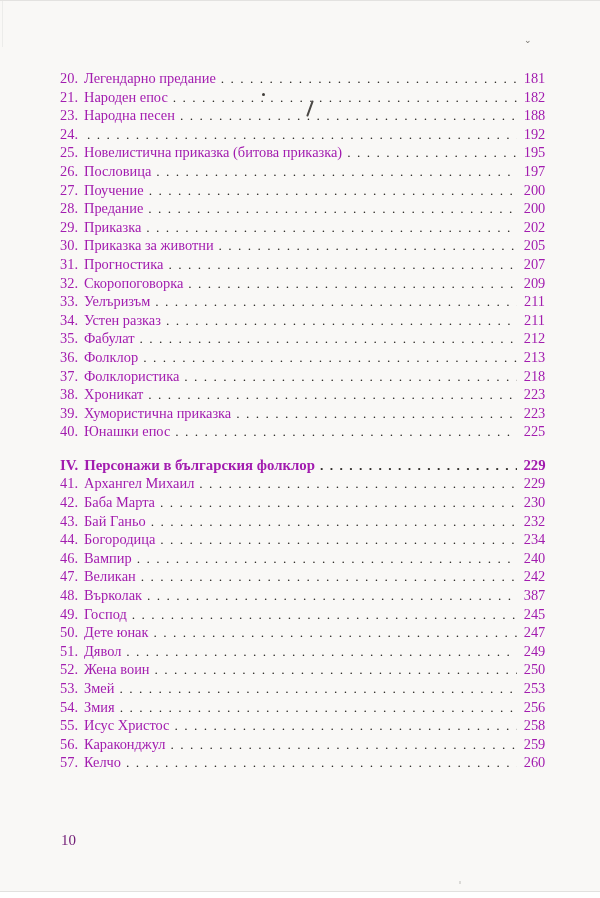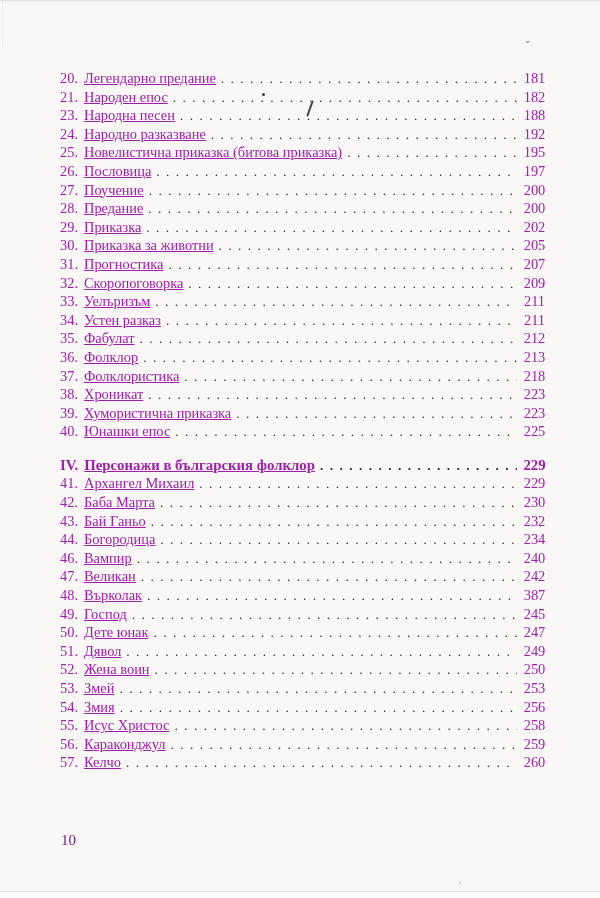--- a/index.html
+++ b/index.html
@@ -45,21 +45,20 @@
   .row.section {
     font-weight: bold;
     margin-top: 15px;
     font-size: 14.8px;
   }
   .num {
     margin-right: 6px;
   }
   .title {
     margin-right: 2px;
-    text-decoration: underline;
   }
   .leader {
     flex: 1;
     overflow: hidden;
     margin: 0 4px 0 3px;
     color: #2e2b27;
   }
   .leader::after {
     content: ". . . . . . . . . . . . . . . . . . . . . . . . . . . . . . . . . . . . . . . . . . . . . . . . . . . . . . . . . . . . . . . . . . . . . . . .";
     letter-spacing: 1.5px;
@@ -130,21 +129,20 @@
 
   <div class="row">
     <span class="num">23.</span>
     <span class="title">Народна песен</span>
     <span class="leader"></span>
     <span class="pg">188</span>
   </div>
 
   <div class="row">
     <span class="num">24.</span>
-    <span class="title">Народно разказване</span>
     <span class="leader"></span>
     <span class="pg">192</span>
   </div>
 
   <div class="row">
     <span class="num">25.</span>
     <span class="title">Новелистична приказка (битова приказка)</span>
     <span class="leader"></span>
     <span class="pg">195</span>
   </div>

